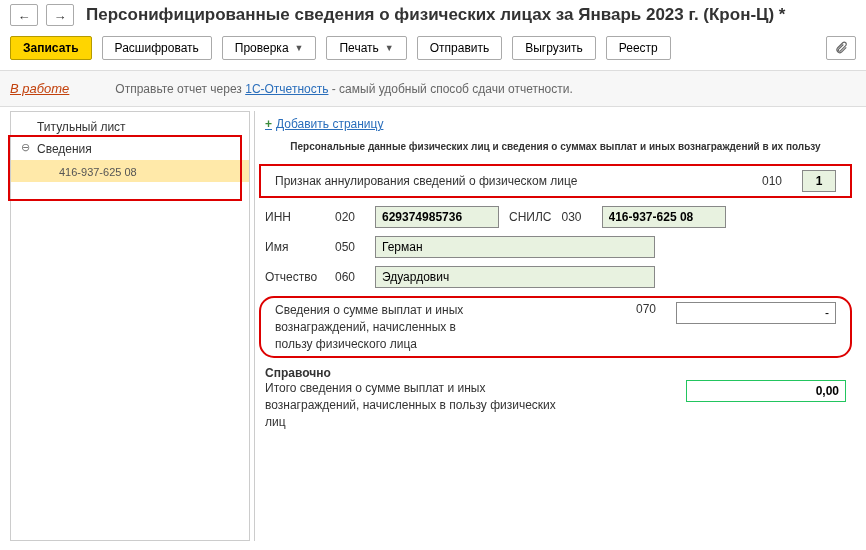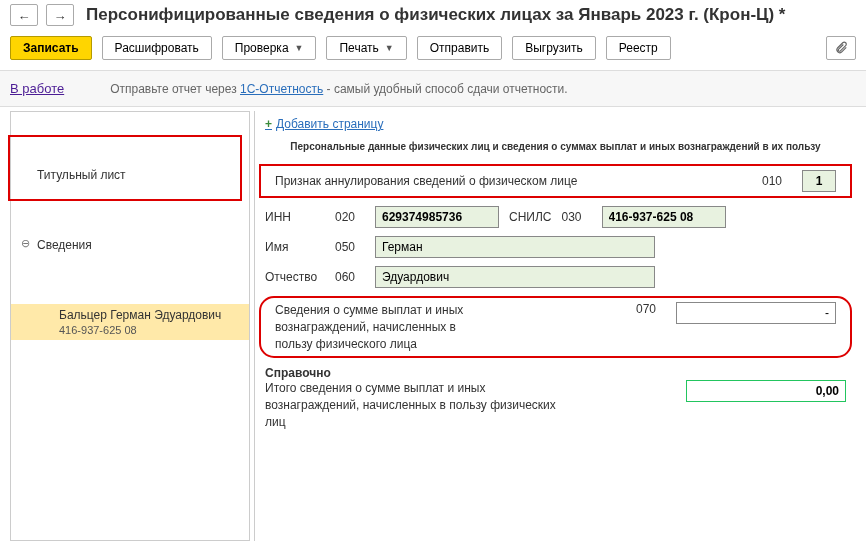--- a/index.html
+++ b/index.html
@@ -71,42 +71,42 @@
   .infobar {
     background: #f7f7f7;
     border-top: 1px solid #ddd;
     border-bottom: 1px solid #ddd;
     padding: 10px 10px;
     display: flex;
     align-items: center;
     gap: 8px;
   }
   .status-link {
-    color: #4c1d95;
+    color: #c2410c;
     text-decoration: underline;
     font-size: 13px;
+    font-style: italic;
   }
   .info-text { color: #666; }
   .info-link { color: #2a6ebb; text-decoration: underline; cursor: pointer; }
   .main {
     display: flex;
   }
   .tree {
     width: 240px;
     border: 1px solid #ccc;
     margin: 4px 0 4px 10px;
     min-height: 430px;
     padding-top: 4px;
   }
   .tree-row {
     padding: 4px 8px 4px 26px;
     position: relative;
     cursor: pointer;
     white-space: nowrap;
-    margin-top: 48px;
   }
   .tree-expander {
     position: absolute;
     left: 8px;
     top: 3px;
     width: 13px;
     height: 13px;
     font-size: 11px;
     color: #777;
     text-align: center;
@@ -221,21 +221,20 @@
   <div class="tree-wrap">
     <div class="tree">
       <div class="tree-row">
         <span>Титульный лист</span>
       </div>
       <div class="tree-row">
         <span class="tree-expander">⊖</span>
         <span>Сведения</span>
       </div>
       <div class="tree-row level2 selected">
-        <span>Бальцер Герман Эдуардович</span>
         <span class="tree-sub">416-937-625 08</span>
       </div>
     </div>
     <div class="hl-red" style="left:8px; top:28px; width:234px; height:66px;"></div>
   </div>
 
   <div class="content">
     <a class="add-page">
       <span class="plus">+</span>
       <span>Добавить страницу</span>

